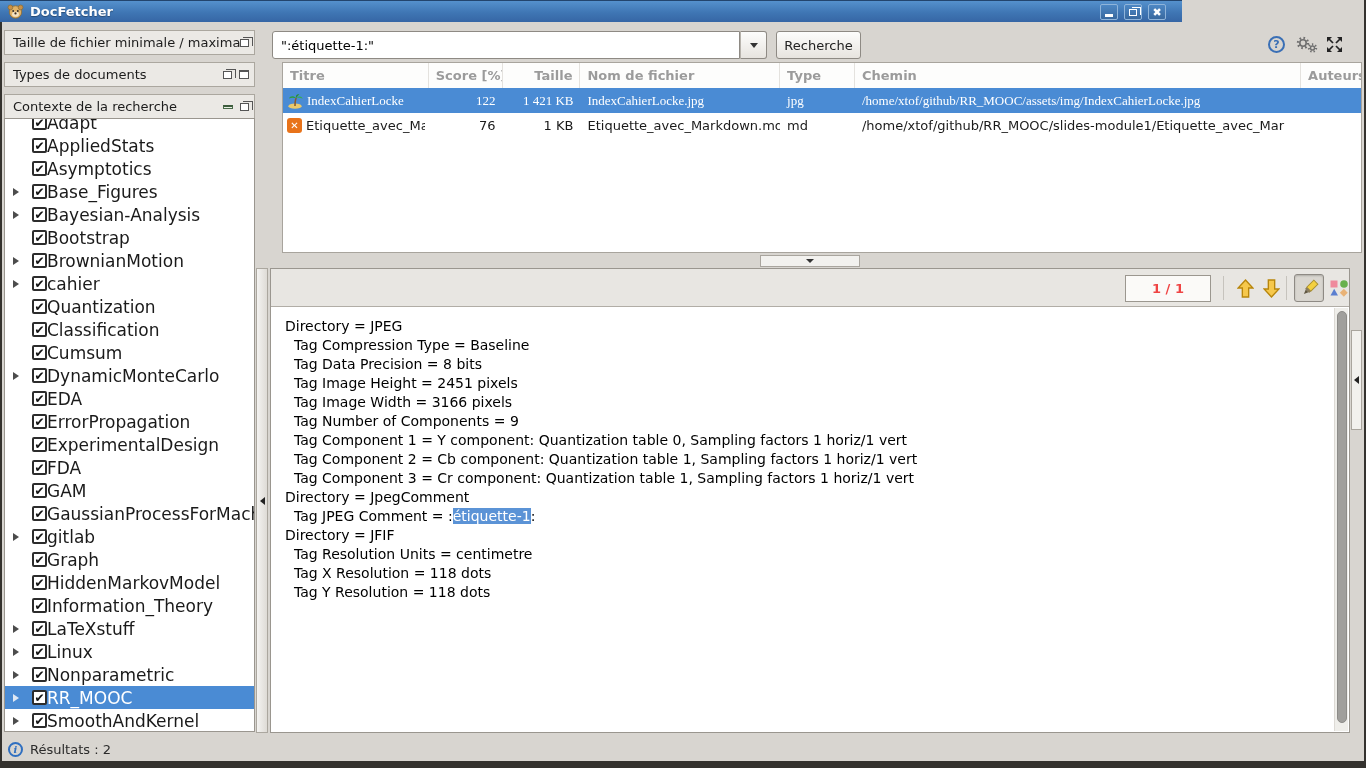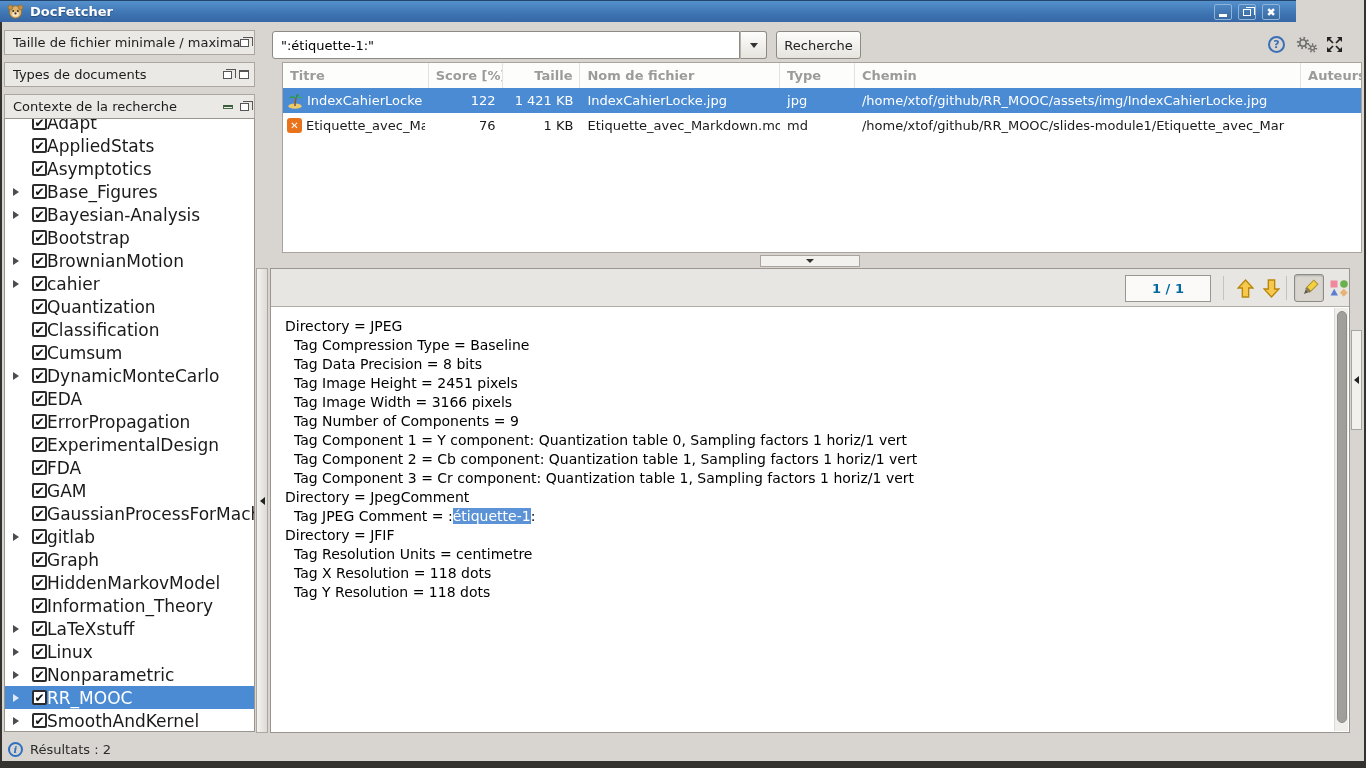--- a/index.html
+++ b/index.html
@@ -5,21 +5,21 @@
   * { margin:0; padding:0; box-sizing:border-box; }
   html,body { width:1366px; height:768px; overflow:hidden; }
   body { font-family:"DejaVu Sans","Liberation Sans",sans-serif; background:#d8d5d0; position:relative; font-size:13px; color:#1a1a1a; }
 
   
   .frame-left  { position:absolute; left:0; top:0; bottom:0; width:2px; background:#34322e; z-index:50; }
   .frame-right { position:absolute; right:0; top:0; bottom:0; width:2px; background:#34322e; z-index:50; }
   .frame-bottom{ position:absolute; left:0; right:0; bottom:0; height:7px; background:#34322e; z-index:50; }
 
   
-  .titlebar { position:absolute; left:0; top:0; width:1296px; height:22px;
+  .titlebar { position:absolute; left:0; top:0; width:1182px; height:22px;
     background:linear-gradient(#549.., #000); 
     background:linear-gradient(#5591cd, #3f76b4 55%, #3666a5);
     border-top:1px solid #23456e; display:flex; align-items:center; z-index:60; }
   .titlebar-title { color:#fff; font-weight:bold; font-size:13px; margin-left:6px; text-shadow:0 1px 1px rgba(0,0,0,.35); }
   .app-icon { width:17px; height:15px; margin-left:7px; }
   .win-controls { position:absolute; right:16px; top:3px; display:flex; gap:6px; }
   .winbtn { width:18px; height:16px; background:linear-gradient(#4d87c4,#39699f); border:1px solid #8fb4da; border-radius:2px;
     display:flex; align-items:center; justify-content:center; color:#fff; font-size:10px; font-weight:bold; }
   .glyph-min { width:8px; height:3px; background:#fff; margin-top:6px; }
   .glyph-restore { width:8px; height:7px; border:1px solid #fff; position:relative; }
@@ -70,21 +70,21 @@
     border:2px solid #3a6fb5; color:#3a6fb5; font-weight:bold; font-size:11px; display:flex; align-items:center; justify-content:center; }
   .gear-icon { position:absolute; left:1294px; top:35px; }
   .expand-icon { position:absolute; left:1325px; top:35px; }
 
   
   .table-box { position:absolute; left:282px; top:62px; width:1080px; height:191px; background:#fff; border:1px solid #a8a49d; overflow:hidden; }
   .thead { display:flex; height:25px; align-items:center; background:#fdfdfc; }
   .th { font-weight:bold; color:#9b9b9b; font-size:13px; white-space:nowrap; overflow:hidden; height:25px; line-height:25px;
     border-right:1px solid #e4e2de; padding:0 7px; }
   .trow { display:flex; height:25px; align-items:center; }
-  .trow.selected { background:#4a8bd4; color:#fff; }
+  .trow.selected { background:#4a8bd4; color:#fff;font-family:Liberation Serif, serif; }
   .td { white-space:nowrap; overflow:hidden; height:25px; line-height:25px; padding:0 7px; font-size:13px; }
   .c-title { width:146px; } .c-score { width:74px; text-align:right; } .c-size { width:78px; text-align:right; }
   .c-file { width:200px; } .c-type { width:75px; } .c-path { width:447px; } .c-auth { width:60px; border-right:none; }
   .cell-title { display:flex; align-items:center; gap:4px; padding:0 4px; }
   .cell-title .label { white-space:nowrap; overflow:hidden; }
   .md-icon { width:15px; height:15px; background:#e8731a; border-radius:3px; color:#fff; font-size:10px; font-weight:bold;
     display:flex; align-items:center; justify-content:center; flex:0 0 auto; line-height:1; }
   .file-svg { flex:0 0 auto; }
 
   
@@ -97,21 +97,21 @@
     border:1px solid #aba79f; display:flex; align-items:center; justify-content:center; }
   .sash-right { position:absolute; left:1351px; top:330px; width:11px; height:100px; background:#f2f1ee;
     border:1px solid #a9a59e; display:flex; align-items:center; justify-content:center; }
   .tri-left { width:0; height:0; border-right:5px solid #222; border-top:4px solid transparent; border-bottom:4px solid transparent; }
 
   
   .preview-box { position:absolute; left:270px; top:268px; width:1080px; height:465px; border:1px solid #9a968f; background:#fff; }
   .ptoolbar { position:absolute; left:0; top:0; right:0; height:38px; background:#e8e6e2; border-bottom:1px solid #b1ada6;
     display:flex; align-items:center; }
   .page-box { position:absolute; left:854px; top:6px; width:86px; height:27px; background:#fbfaf8; border:1px solid #9b978f;
-    display:flex; align-items:center; justify-content:center; font-weight:bold; font-size:13px; color:#0369a1; }
+    display:flex; align-items:center; justify-content:center; font-weight:bold; font-size:13px; color:#ef4444; }
   .vsep { position:absolute; top:7px; width:1px; height:24px; background:#c6c3bd; }
   .tb-icon { position:absolute; top:7px; width:24px; height:24px; display:flex; align-items:center; justify-content:center; }
   .hl-btn { position:absolute; left:1023px; top:5px; width:30px; height:28px; background:#d9d6d0;
     border:1px solid #8e8a84; border-radius:3px; box-shadow:inset 0 1px 2px rgba(0,0,0,.2); display:flex; align-items:center; justify-content:center; }
 
   .ptext { position:absolute; left:0; top:38px; right:16px; bottom:0; background:#fff; overflow:hidden; padding:10px 0 0 14px; }
   .pline { white-space:pre; font-size:14px; line-height:19px; color:#000; }
   .pline .mark { background:#5b93d6; color:#fff; }
 
   .pscroll { position:absolute; right:1px; top:39px; width:14px; bottom:1px; background:#efeeea; border-left:1px solid #dddad5; }

